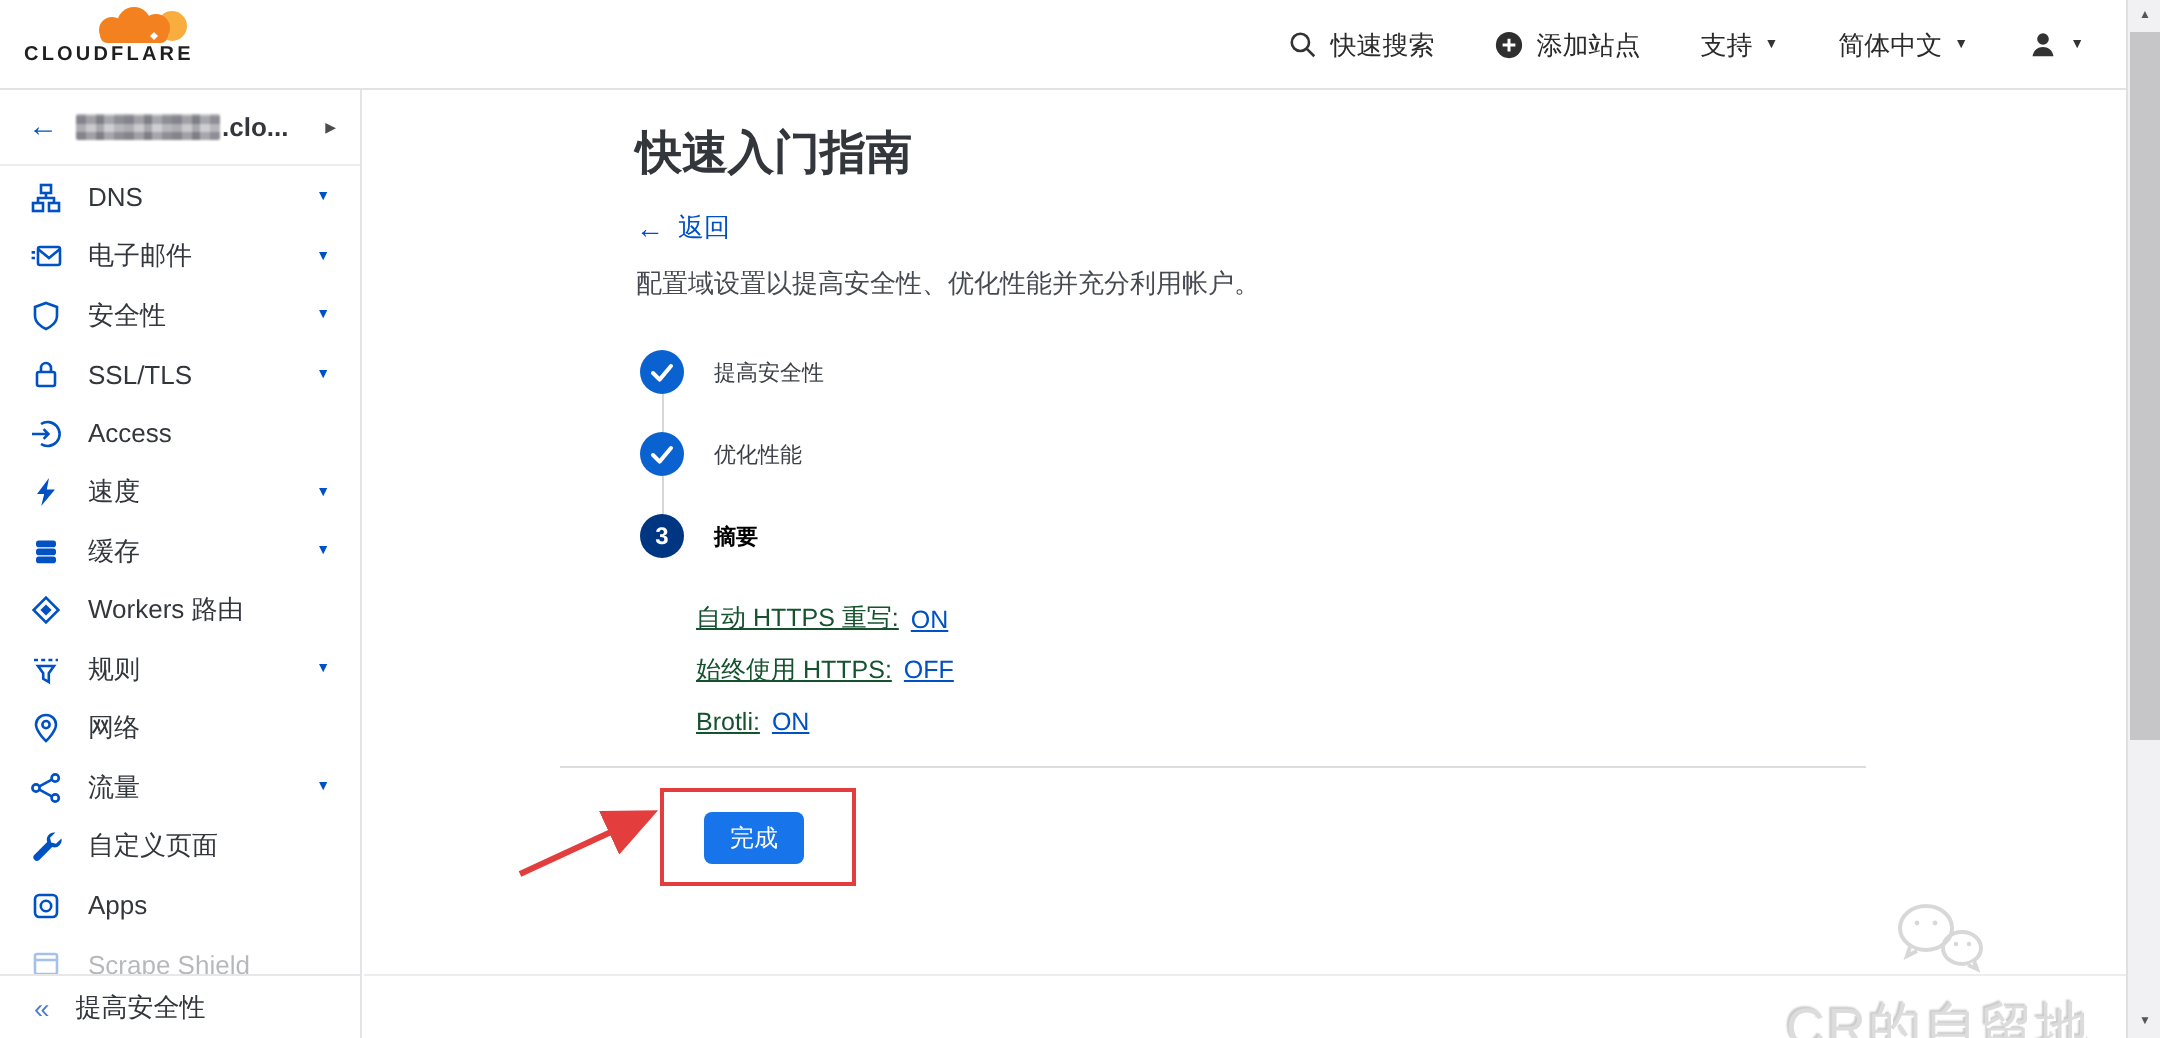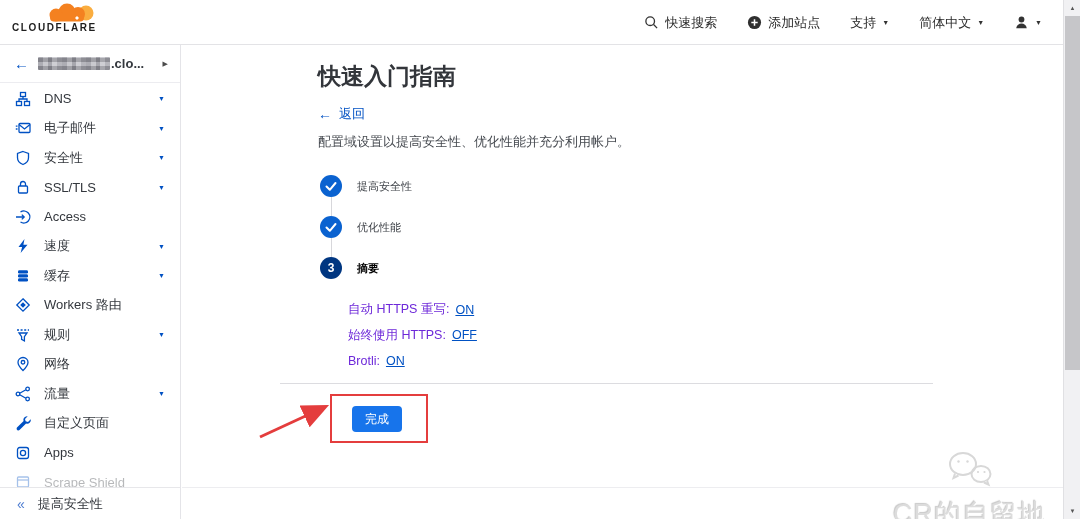--- a/index.html
+++ b/index.html
@@ -48,21 +48,21 @@
   .step-row { display:flex; align-items:center; }
   .step-circle { width:22px; height:22px; border-radius:50%; display:flex; align-items:center; justify-content:center; flex:none; }
   .step-circle.done { background:#0a62d0; }
   .step-circle.current { background:#003681; color:#fff; font-size:12px; font-weight:700; }
   .step-label { font-size:11px; color:#3d4147; margin-left:15px; }
   .step-label.current { font-weight:700; color:#000000; }
   .step-connector { width:1px; height:19px; background:#d7d7db; margin-left:11px; }
 
   .settings { position:absolute; left:348px; top:297px; }
   .setting-row { height:25.5px; display:flex; align-items:center; font-size:12.5px; }
-  .setting-label { color:#6d28d9; margin-right:6px; }
+  .setting-label { color:#14532d; margin-right:6px;text-decoration:underline; }
   .setting-value { color:#0051c3; text-decoration:underline; cursor:pointer; }
 
   .content-divider { position:absolute; left:280px; top:383px; width:653px; height:1px; background:#dcdce0; }
   .finish-btn { position:absolute; left:352px; top:406px; height:26px; padding:0 13px; background:#1774eb; color:#fff; font-size:12px; border:none; border-radius:4px; cursor:pointer; font-family:inherit; }
   .annotation-box { position:absolute; left:330px; top:394px; width:98px; height:49px; border:2px solid #e43d3d; }
   .annotation-arrow { position:absolute; left:255px; top:398px; }
   .bottom-line { position:absolute; left:182px; top:487px; width:881px; height:1px; background:#ededf0; }
 
   
   .watermark { position:absolute; right:34px; top:450px; display:flex; align-items:center; gap:8px;flex-direction:column; }

